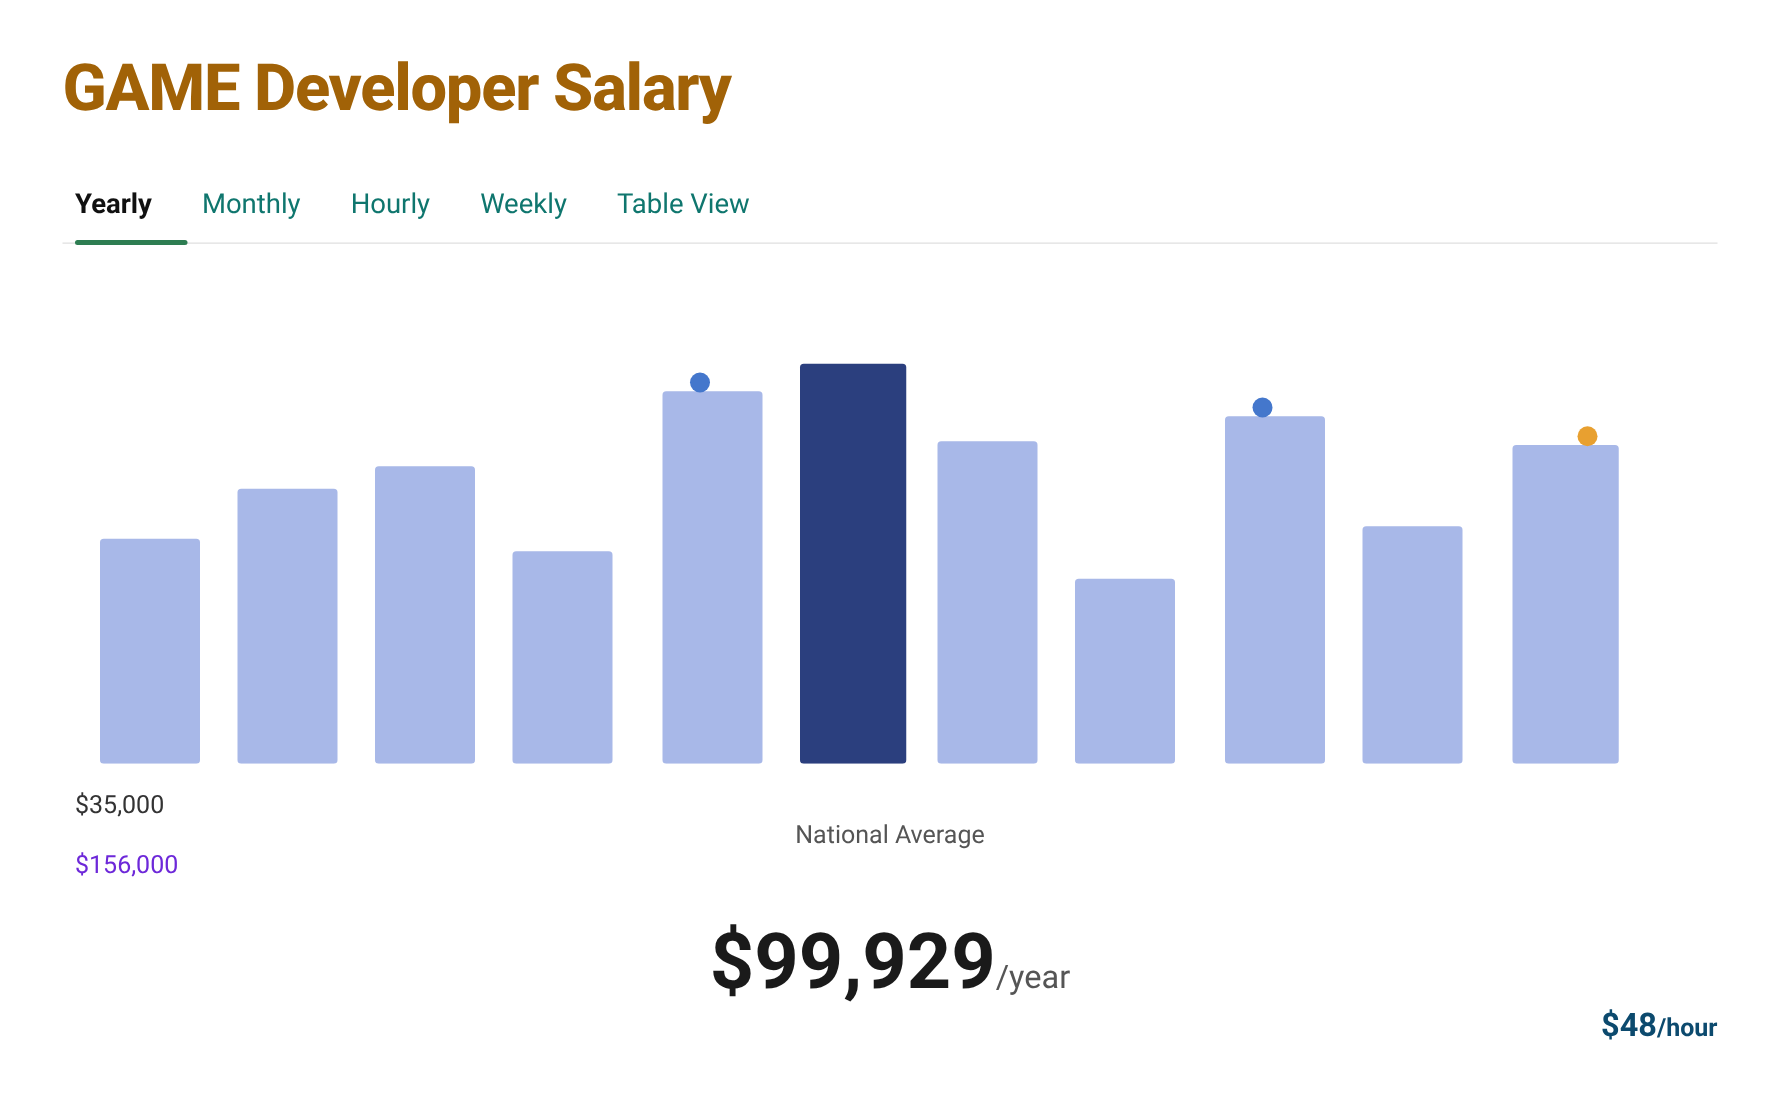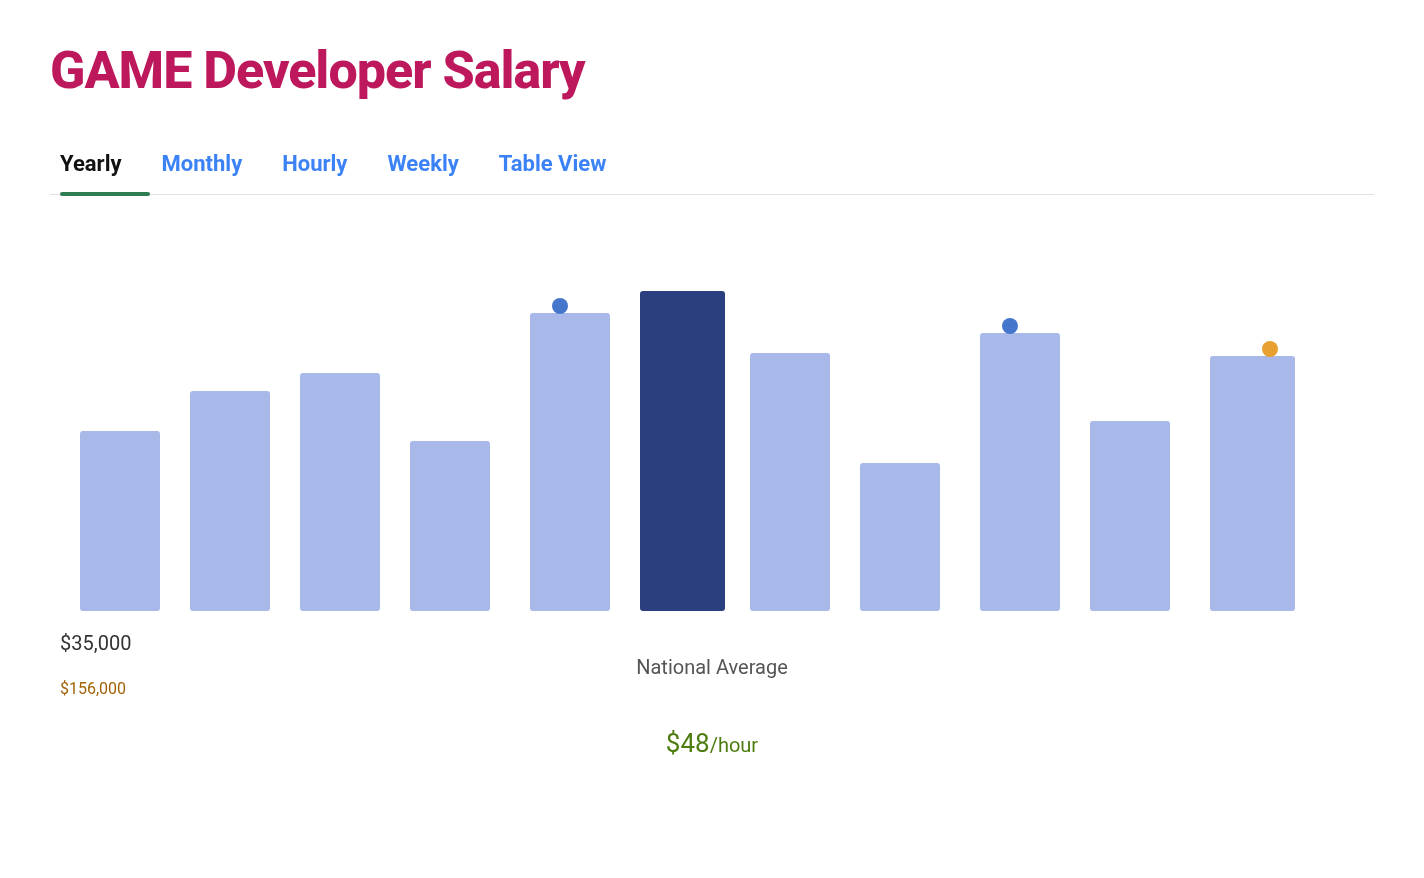--- a/index.html
+++ b/index.html
@@ -7,40 +7,40 @@
       font-family: -apple-system, BlinkMacSystemFont, 'Segoe UI', Roboto, sans-serif;
       background: #fff;
       width: 1424px;
       min-height: 878px;
       padding: 40px 50px;
       color: #1a1a1a;
     }
     .page-title {
       font-size: 52px;
       font-weight: 800;
-      color: #be185d;
+      color: #a16207;
       margin-bottom: 40px;
       letter-spacing: -1px;
     }
     .tabs-container {
       border-bottom: 1.5px solid #e0e0e0;
       margin-bottom: 36px;
       position: relative;
     }
     .tabs {
       display: flex;
       gap: 0;
       list-style: none;
     }
     .tab-item {
       padding: 10px 30px 18px 10px;
       font-size: 22px;
-      color: #3b82f6;
+      color: #0f766e;
       cursor: pointer;
-      font-weight: 700;
+      font-weight: 400;
       position: relative;
     }
     .tab-item.active {
       color: #111;
       font-weight: 700;
     }
     .tab-item.active::after {
       content: '';
       position: absolute;
       bottom: -2px;
@@ -70,41 +70,42 @@
     .chart-label-left {
       font-size: 20px;
       color: #333;
     }
     .chart-label-center {
       font-size: 20px;
       color: #555;
       text-align: center;
     }
     .chart-label-right {
-      font-size: 16px;
-      color: #a16207;
+      font-size: 20px;
+      color: #6d28d9;
     }
     .salary-display {
       text-align: center;
       margin-top: 10px;
     }
     .salary-main {
       font-size: 62px;
       font-weight: 700;
       color: #1a1a1a;
     }
     .salary-main .unit {
       font-size: 26px;
       font-weight: 400;
       color: #555;
     }
     .salary-secondary {
       font-size: 26px;
-      color: #4d7c0f;
-      font-weight: 400;
+      color: #0c4a6e;
+      font-weight: 700;
+      text-align: right;
     }
     .salary-secondary .unit {
       font-size: 20px;
     }
   </style>
 </head>
 <body>
 
 <h1 class="page-title">GAME Developer Salary</h1>
 
@@ -148,16 +149,19 @@
   </svg>
 </div>
 
 <div class="chart-labels">
   <span class="chart-label-left">$35,000</span>
   <span class="chart-label-center">National Average</span>
   <span class="chart-label-right">$156,000</span>
 </div>
 
 <div class="salary-display">
+  <div class="salary-main">
+    <span>$99,929</span><span class="unit">/year</span>
+  </div>
   <div class="salary-secondary">
     <span>$48</span><span class="unit">/hour</span>
   </div>
 </div>
 
 </body></html>

